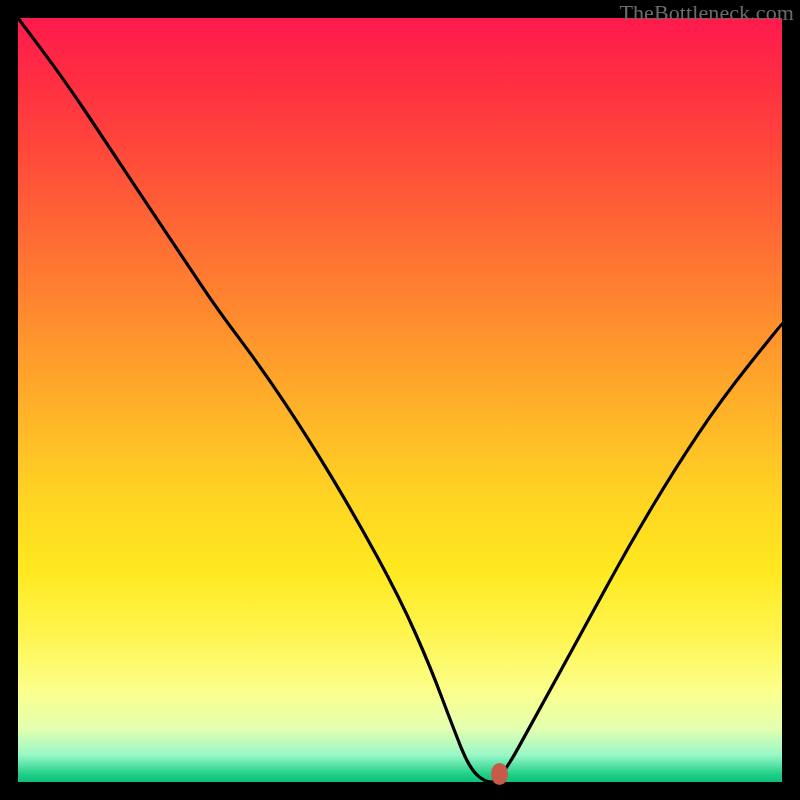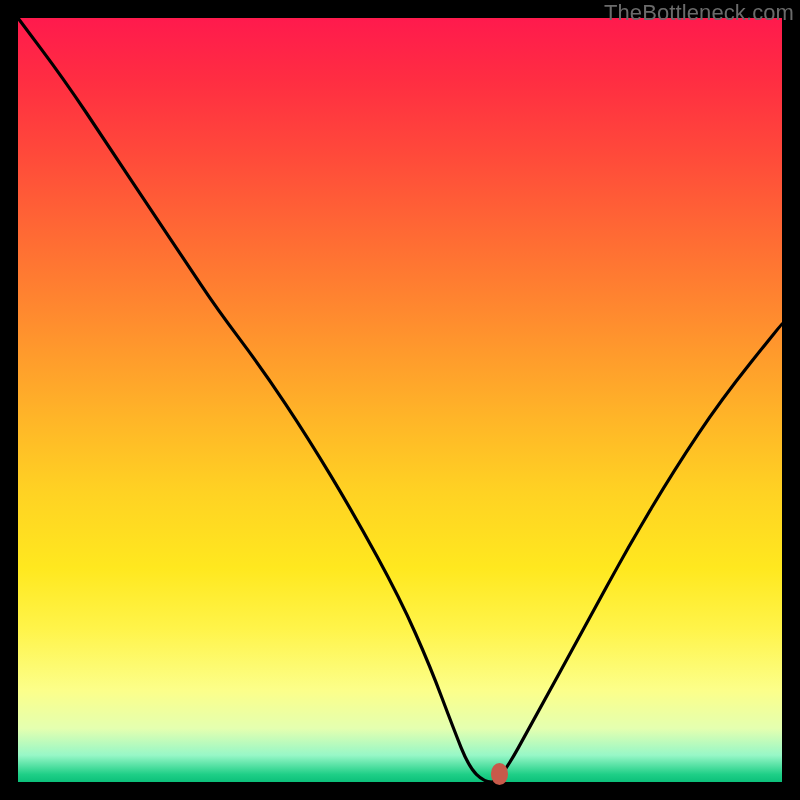--- a/index.html
+++ b/index.html
@@ -9,20 +9,21 @@
     height: 800px;
     background: #000;
     overflow: hidden;
     font-family: Arial, Helvetica, sans-serif;
   }
   .frame {
     position: relative;
     width: 800px;
     height: 800px;
     background: #000;
+    font-family: Liberation Serif, serif;
   }
   .plot {
     position: absolute;
     left: 18px;
     top: 18px;
     width: 764px;
     height: 764px;
     background: linear-gradient(to bottom,
       #ff1a4d 0%,
       #ff2d42 8%,

